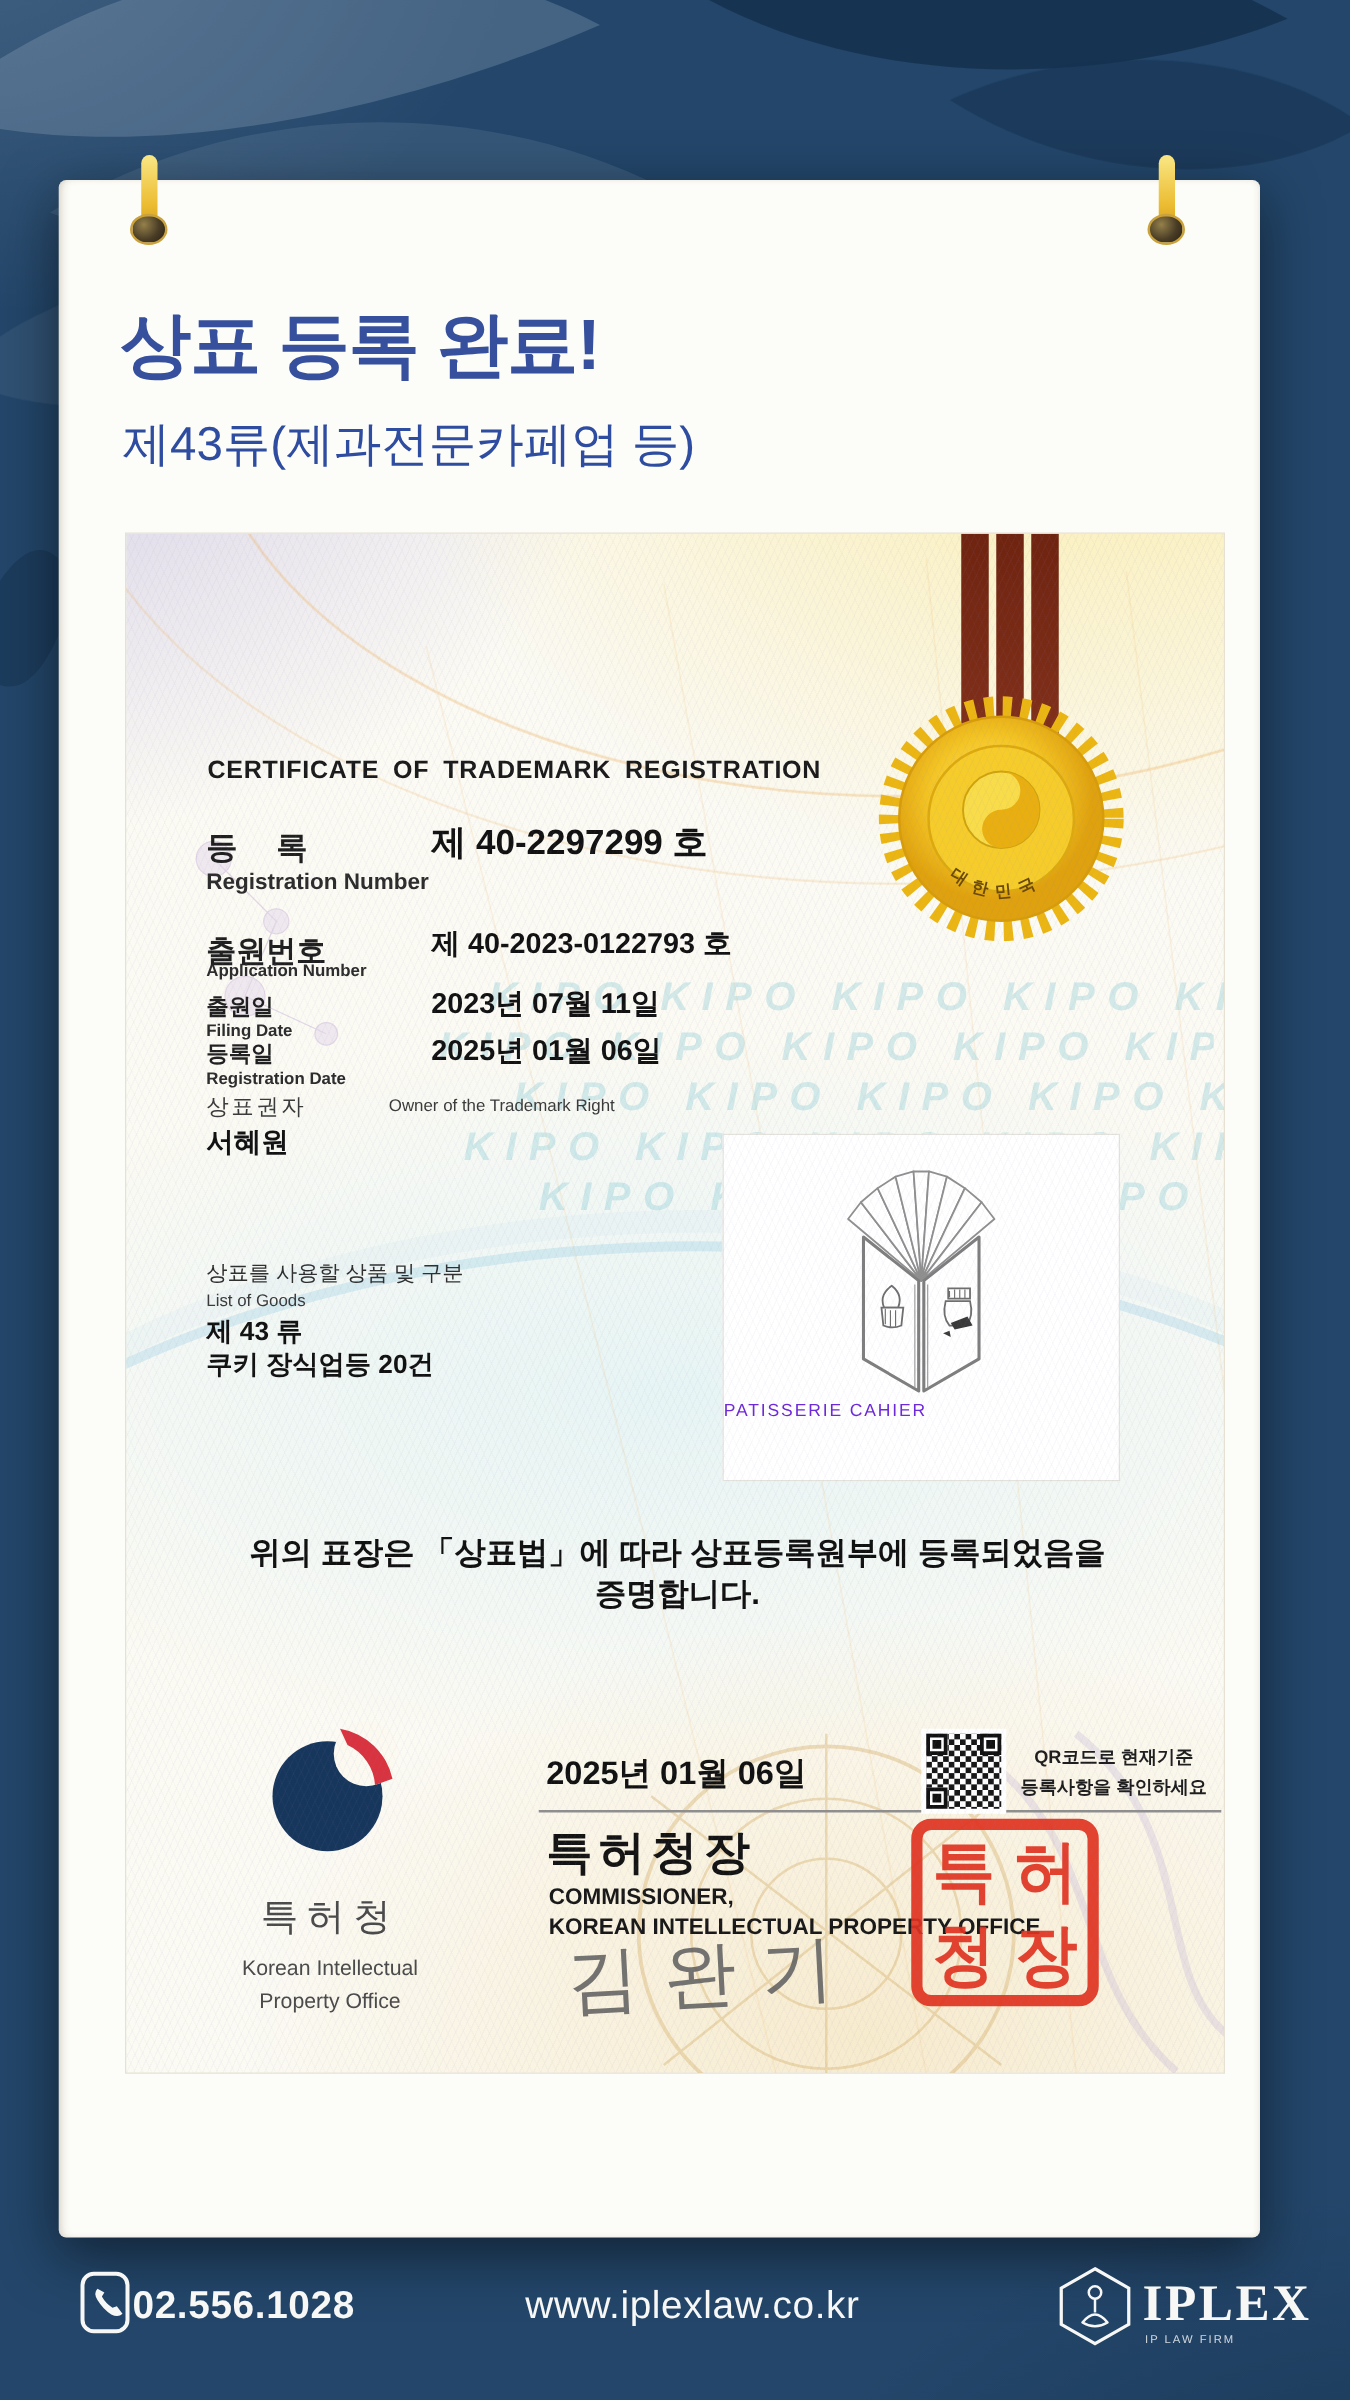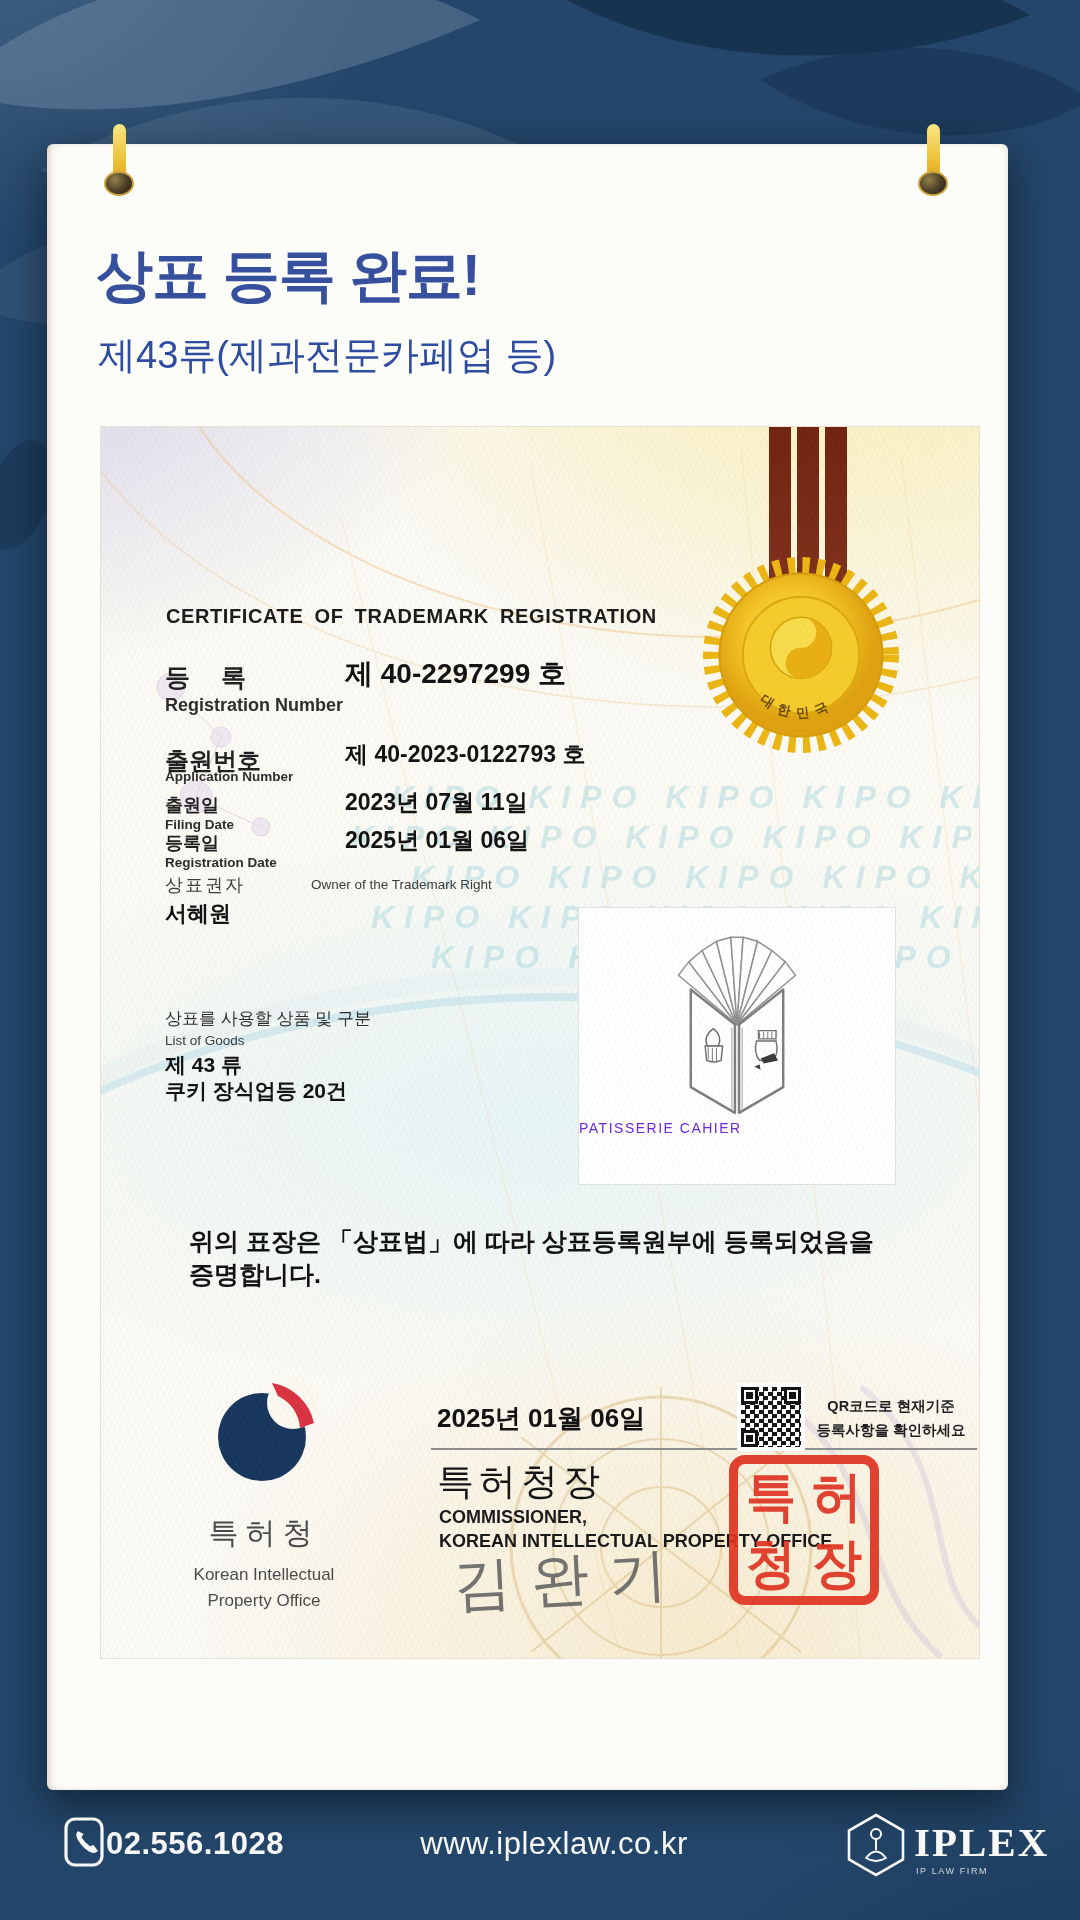--- a/index.html
+++ b/index.html
@@ -81,26 +81,26 @@
 
   #goods-ko{left:64px;top:580px;font-size:17px;font-weight:500;color:#2e2e2e;}
   #goods-en{left:64px;top:606px;font-size:13.5px;font-weight:500;color:#3a3a3a;}
   #goods-class{left:64px;top:624px;font-size:21px;font-weight:700;color:#111;}
   #goods-items{left:64px;top:650px;font-size:21px;font-weight:700;color:#111;}
 
   #mark-box{left:477px;top:480px;width:318px;height:278px;background:#fff;border:1px solid #e4e2dc;box-sizing:border-box;}
   #mark-logo{margin:22px auto 0;}
   #mark-label{position:absolute;left:0;top:212px;width:100%;text-align:left;font-size:14px;letter-spacing:1.5px;color:#6d28d9;}
 
-  #stmt-ko{left:88px;top:798px;width:706px;font-size:25px;font-weight:700;color:#101010;}
+  #stmt-ko{left:88px;top:798px;width:706px;text-align:center;font-size:25px;font-weight:700;color:#101010;}
   #stmt-en{left:88px;top:838px;width:708px;text-align:justify;font-size:21.5px;font-weight:700;color:#101010;line-height:1.26;}
 
   #issue-date{left:336px;top:974px;font-size:26px;font-weight:700;color:#111;}
   #sig-line{left:330px;top:1021px;width:546px;height:2px;background:#8f8f8f;}
-  #commissioner-ko{left:336px;top:1030px;font-size:37px;font-weight:400;color:#131313;letter-spacing:5px;}
+  #commissioner-ko{left:336px;top:1030px;font-size:37px;font-weight:700;color:#131313;letter-spacing:5px;}
   #commissioner-en1{left:338px;top:1080px;font-size:18px;font-weight:700;color:#181818;}
   #commissioner-en2{left:338px;top:1104px;font-size:18px;font-weight:700;color:#181818;}
   #signature{left:352px;top:1114px;font-size:58px;font-weight:400;color:#5c5c5c;letter-spacing:20px;
     transform:rotate(-3deg);opacity:.85;}
 
   #seal{left:628px;top:1028px;width:150px;height:150px;border:9px solid #e0321f;border-radius:16px;box-sizing:border-box;
     display:grid;grid-template-columns:1fr 1fr;opacity:.92;}
   #seal span{display:flex;align-items:center;justify-content:center;font-size:50px;font-weight:900;color:#e0321f;
     transform:scaleY(1.08);}
 

